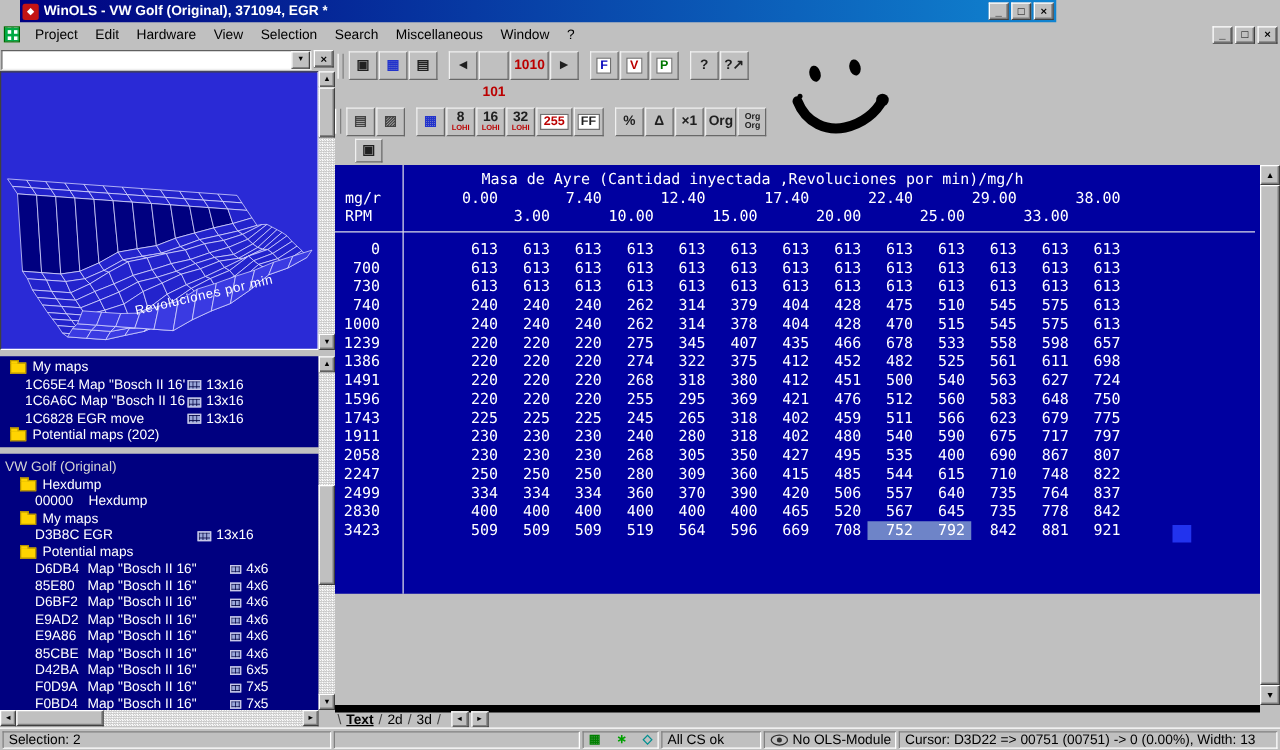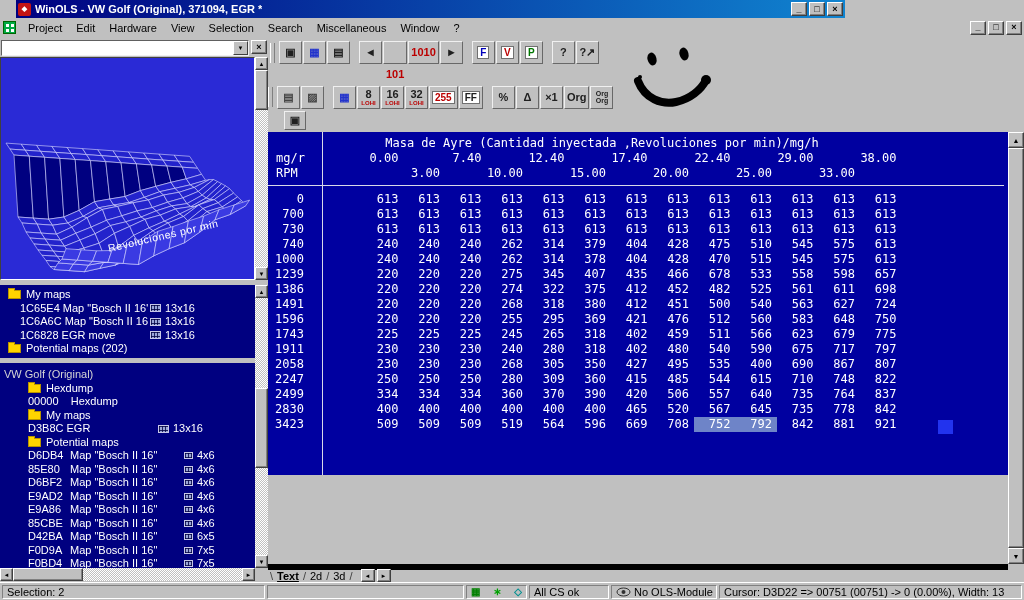--- a/index.html
+++ b/index.html
@@ -49,21 +49,21 @@
 .corner{position:absolute;left:255px;top:568px;width:13px;height:13px;background:#c0c0c0}
 .corner2{position:absolute;left:1008px;top:564px;width:16px;height:18px;background:#c0c0c0}
 
 .tree{position:absolute;left:0;width:255px;background:var(--tree-bg,#000080);color:#fff;overflow:hidden;box-sizing:border-box}
 #tree-maps{top:285px;height:73px;padding-top:3px}
 #tree-proj{top:363px;height:205px;padding-top:5px}
 .tree-row{display:flex;align-items:center;height:13.5px;line-height:13px;white-space:pre;font-size:11px}
 .b{font-weight:normal}
 #tree-maps .kind-folder{padding-left:8px}
 #tree-maps .kind-map{padding-left:20px}
-#tree-proj .kind-folder{padding-left:28px}
+#tree-proj .kind-folder{padding-left:16px}
 #tree-proj .kind-map,#tree-proj .kind-file,#tree-proj .kind-pmap{padding-left:28px}
 .proj-header{padding-left:4px;color:#d4d4d4}
 .folder-icon{width:13px;height:9px;background:#ffd400;border:1px solid #b89400;box-sizing:border-box;margin-right:5px;position:relative;flex:none}
 .folder-icon::before{content:"";position:absolute;left:-1px;top:-3px;width:5px;height:2px;background:#ffd400;border:1px solid #b89400;border-bottom:none}
 .maplab{width:128px;flex:none;overflow:hidden}
 .addr{width:42px;flex:none}
 .pname{width:112px;flex:none;overflow:hidden}
 .grid-icon{width:11px;height:8px;flex:none;margin:0 4px 0 2px;background-color:#9aa6d8;border:1px solid #c8c8e8;box-sizing:border-box;background-image:linear-gradient(rgba(0,0,64,.8) 1px,transparent 1px),linear-gradient(90deg,rgba(0,0,64,.8) 1px,transparent 1px);background-size:3px 4px}
 .grid-icon.sm{width:9px;height:7px}
 

